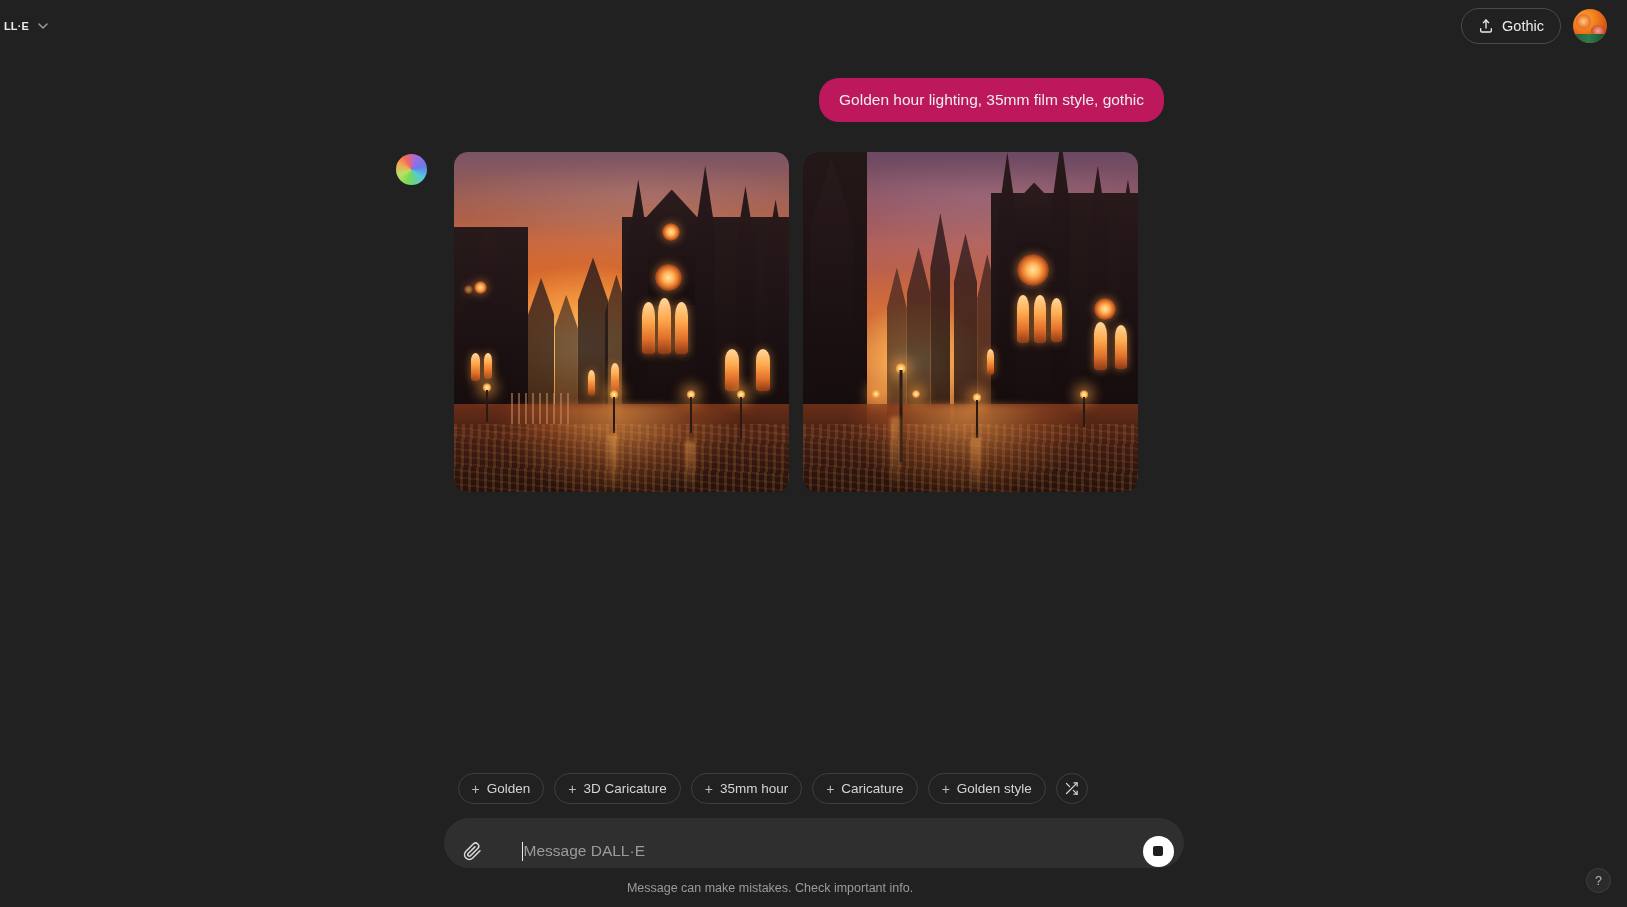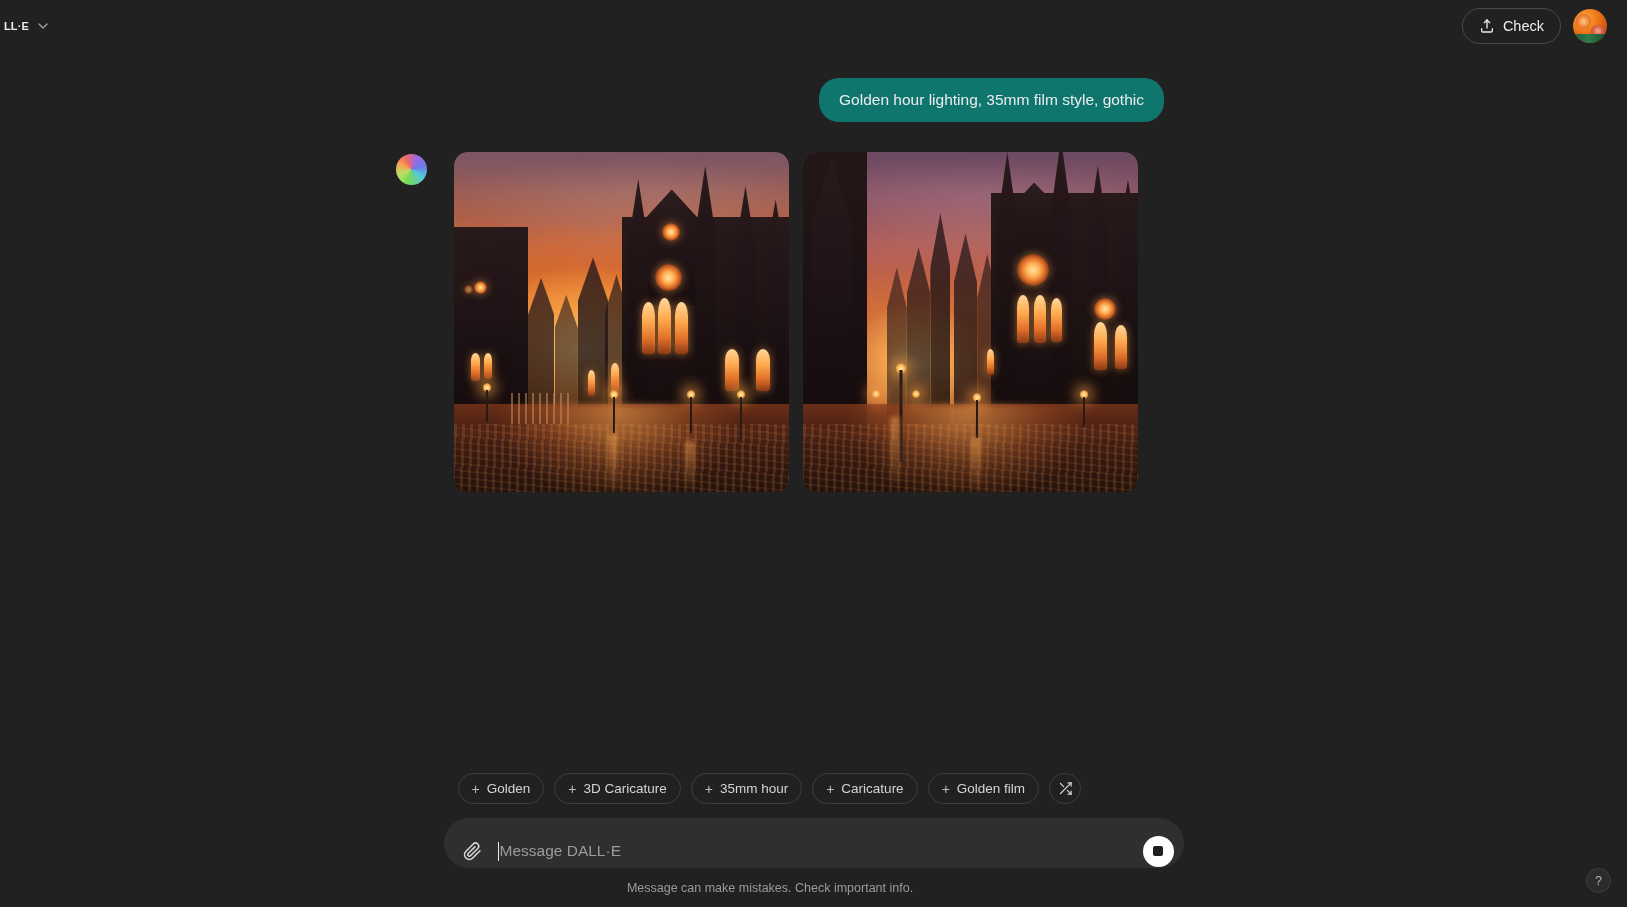--- a/index.html
+++ b/index.html
@@ -56,21 +56,21 @@
     position: absolute; left: 0; bottom: 0; width: 100%; height: 9px;
     background: linear-gradient(90deg,#1d5c3a,#2f7a4d 45%,#14502f);
     border-radius: 0 0 50% 50%/0 0 18px 18px;
   }
 
   
   .conversation { position: absolute; top: 52px; left: 0; width: 100%; height: 700px; }
 
   .user-row { position: absolute; top: 26px; left: 0; width: 1164px; display: flex; justify-content: flex-end; }
   .user-bubble {
-    background: #0f766e; color: #ececec;
+    background: #be185d; color: #ececec;
     border-radius: 20px; padding: 11px 20px;
     font-size: 15.5px; line-height: 1.45; max-width: 560px;
     white-space: nowrap;
   }
 
   .assistant-row { position: absolute; top: 100px; left: 396px; display: flex; gap: 0; }
   .dalle-avatar {
     width: 31px; height: 31px; border-radius: 50%; flex: none; margin-top: 2px;
     background:
       conic-gradient(from 200deg,
@@ -194,21 +194,21 @@
   .shuffle-btn {
     display: inline-flex; align-items: center; justify-content: center;
     width: 32px; height: 31px; border: 1px solid #3e3e3e; border-radius: 999px;
     background: transparent; cursor: pointer; color: #d4d4d4;
   }
   .shuffle-icon { width: 15px; height: 15px; display: block; }
 
   .input-bar {
     position: relative; width: 740px; margin: 8px auto;
     height: 50px; border-radius: 26px; background: #2f2f2f;
-    display: flex; align-items: center; padding: 16px 10px 0 14px;
+    display: flex; align-items: center; padding: 16px 10px 0 14px; gap: 24px;
   }
   .clip-btn {
     width: 30px; height: 30px; display: flex; align-items: center; justify-content: center;
     border-radius: 50%; cursor: pointer; flex: none; color: #d7d7d7;
   }
   .clip-icon { width: 19px; height: 19px; display: block; }
   .msg-field {
     flex: 1; display: flex; align-items: center; margin-left: 10px; position: relative;
     height: 100%;
   }
@@ -255,21 +255,21 @@
 
     <div class="header-right">
       <button class="share-btn">
         <span>
           <svg class="share-icon" viewBox="0 0 24 24" fill="none" stroke="currentColor" stroke-width="2" stroke-linecap="round" stroke-linejoin="round">
             <path d="M4 16v3a2 2 0 0 0 2 2h12a2 2 0 0 0 2-2v-3"></path>
             <polyline points="8 7 12 3 16 7"></polyline>
             <line x1="12" y1="3" x2="12" y2="15"></line>
           </svg>
         </span>
-        <span>Check</span>
+        <span>Gothic</span>
       </button>
 
       <div class="avatar">
         <div class="a-blob1"></div>
         <div class="a-blob2"></div>
         <div class="a-green"></div>
       </div>
     </div>
   </div>
 
@@ -419,21 +419,21 @@
       <button class="chip">
         <span class="plus">+</span>
         <span>35mm hour</span>
       </button>
       <button class="chip">
         <span class="plus">+</span>
         <span>Caricature</span>
       </button>
       <button class="chip">
         <span class="plus">+</span>
-        <span>Golden film</span>
+        <span>Golden style</span>
       </button>
       <button class="shuffle-btn">
         <span>
           <svg class="shuffle-icon" viewBox="0 0 24 24" fill="none" stroke="currentColor" stroke-width="2" stroke-linecap="round" stroke-linejoin="round">
             <polyline points="16 3 21 3 21 8"></polyline>
             <line x1="4" y1="20" x2="21" y2="3"></line>
             <polyline points="21 16 21 21 16 21"></polyline>
             <line x1="15" y1="15" x2="21" y2="21"></line>
             <line x1="4" y1="4" x2="9" y2="9"></line>
           </svg>

